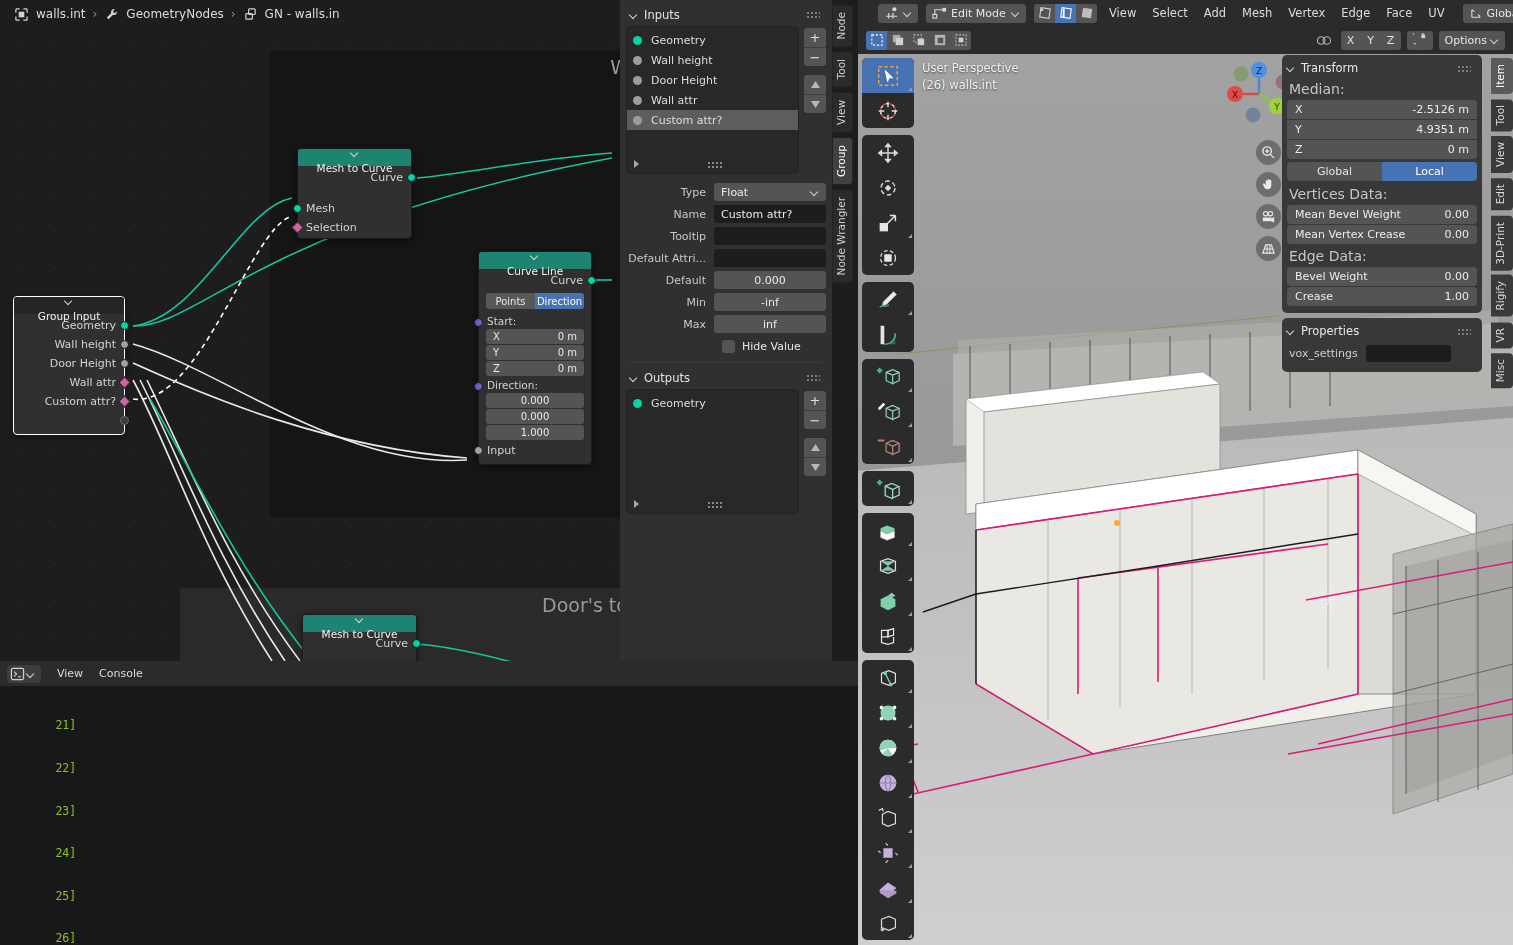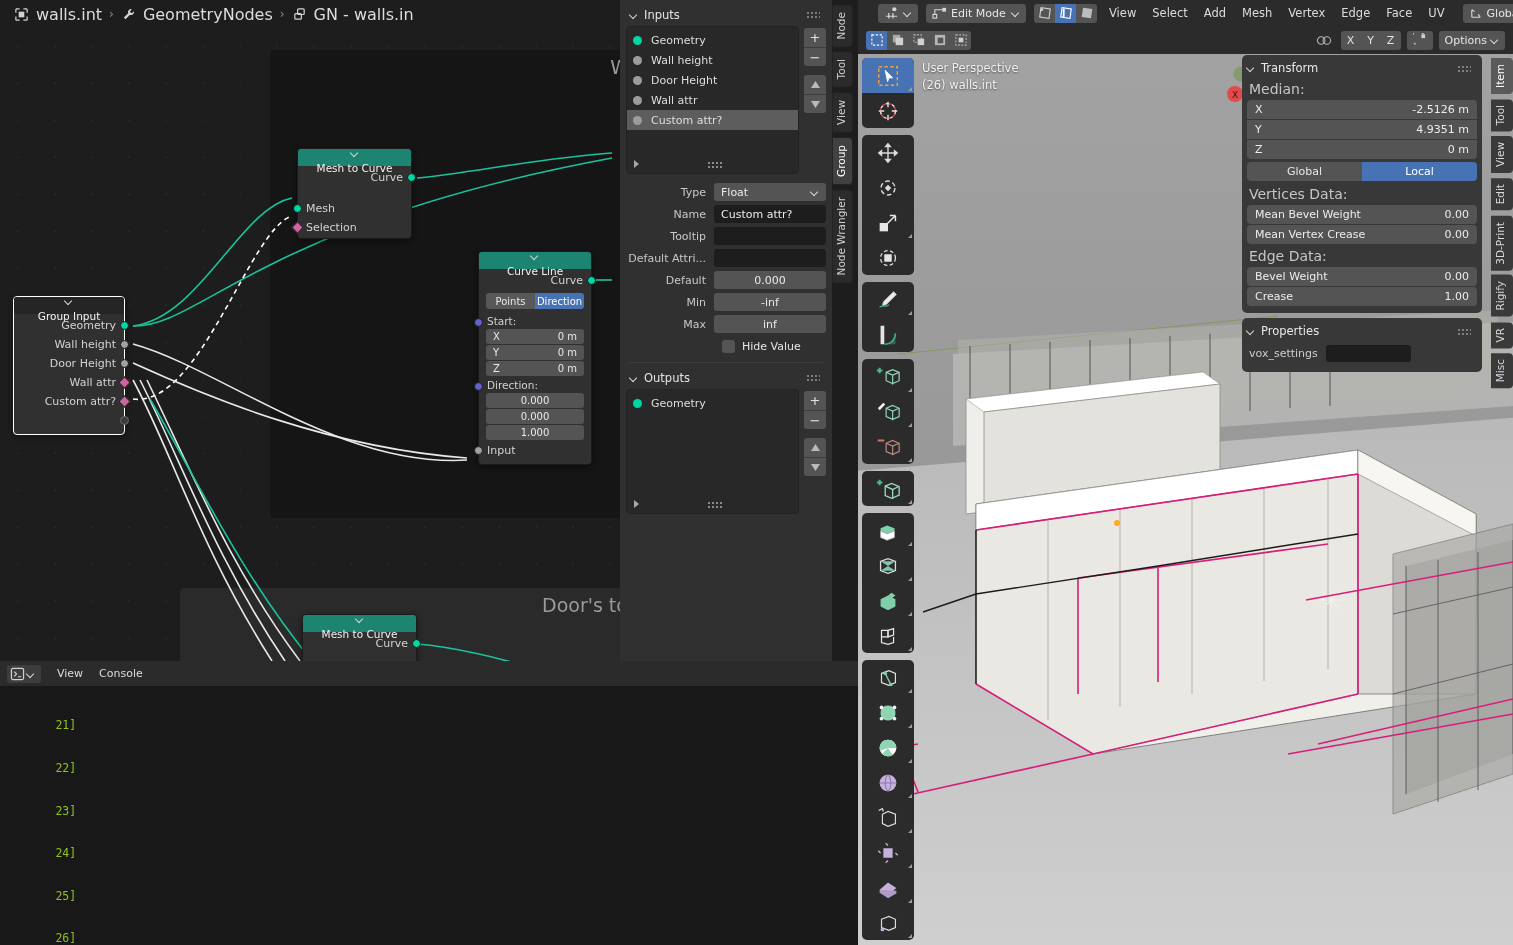--- a/index.html
+++ b/index.html
@@ -17,21 +17,21 @@
   .node-editor {
     position: absolute; left: 0; top: 0; width: 620px; height: 661px;
     background: #1d1d1d; overflow: hidden;
   }
   .ne-breadcrumb {
     position: absolute; left: 0; top: 0; width: 620px; height: 28px;
     background: #1d1d1d; display: flex; align-items: center; gap: 7px;
     padding-left: 14px; z-index: 6;
   }
   .bc-icon { width: 15px; height: 15px; display: inline-block; position: relative; flex: none; }
-  .bc-text { color: #dcdcdc; font-size: 16px; }
+  .bc-text { color: #dcdcdc; font-size: 12px; }
   .bc-sep { color: #8d8d8d; font-size: 12px; }
 
   .ne-canvas {
     position: absolute; left: 0; top: 28px; width: 620px; height: 633px;
     background: #1d1d1d;
     background-image: radial-gradient(circle, #282828 1px, transparent 1px);
     background-size: 37px 37px;
   }
   .frame {
     position: absolute; border-radius: 4px; background: #151515;
@@ -236,21 +236,21 @@
     line-height: 17px; text-shadow: 0 1px 2px rgba(0,0,0,.5); z-index: 4; }
 
   .gizmo { position: absolute; right: 218px; top: 58px; width: 72px; height: 72px; z-index: 7; }
   .navbtns { position: absolute; right: 232px; top: 140px; display: flex; flex-direction: column; gap: 7px; z-index: 7; }
   .navbtn {
     width: 25px; height: 25px; border-radius: 50%; background: rgba(90,90,90,.72);
     display: flex; align-items: center; justify-content: center;
   }
 
   .side-panel {
-    position: absolute; right: 31px; top: 55px; width: 240px; z-index: 8; margin-left: 7px;
+    position: absolute; right: 31px; top: 55px; width: 200px; z-index: 8; margin-left: 7px;
   }
   .sp-box { background: #383838; border-radius: 5px; margin-bottom: 5px; padding: 3px 5px 6px; }
   .sp-head { display: flex; align-items: center; gap: 6px; height: 20px;
     font-size: 11.5px; color: #e8e8e8; position: relative; }
   .sp-sub { font-size: 14px; color: #c6c6c6; padding: 3px 2px 3px; }
   .vfield {
     height: 19px; background: #545454; display: flex; align-items: center;
     justify-content: space-between; padding: 0 8px; font-size: 11px; color: #ececec;
     margin-bottom: 1px;
   }

